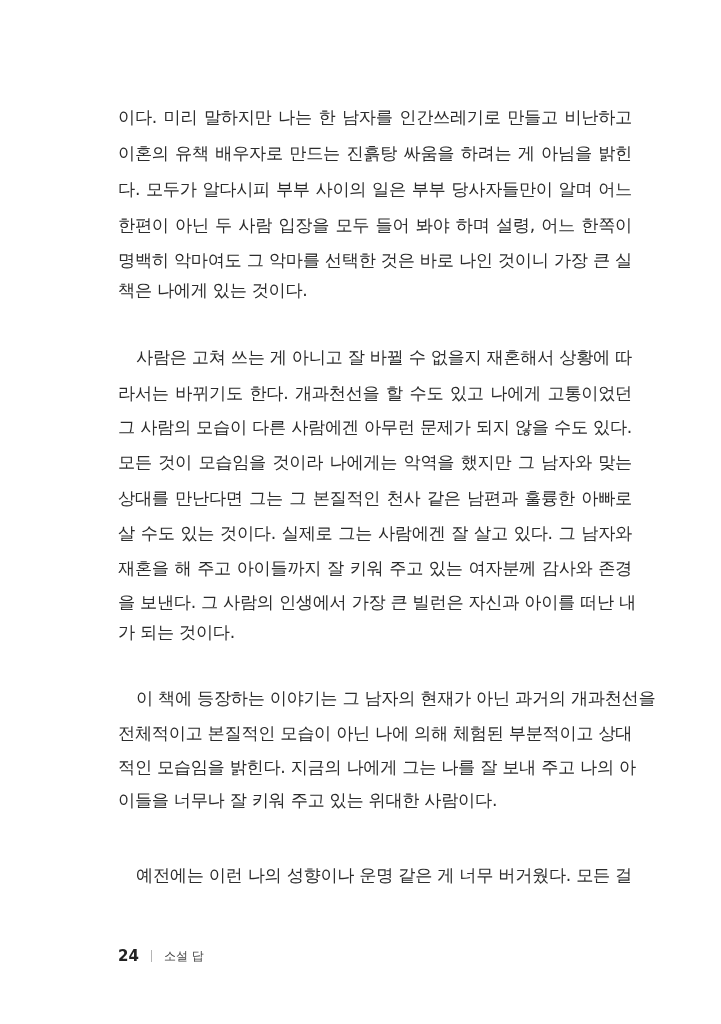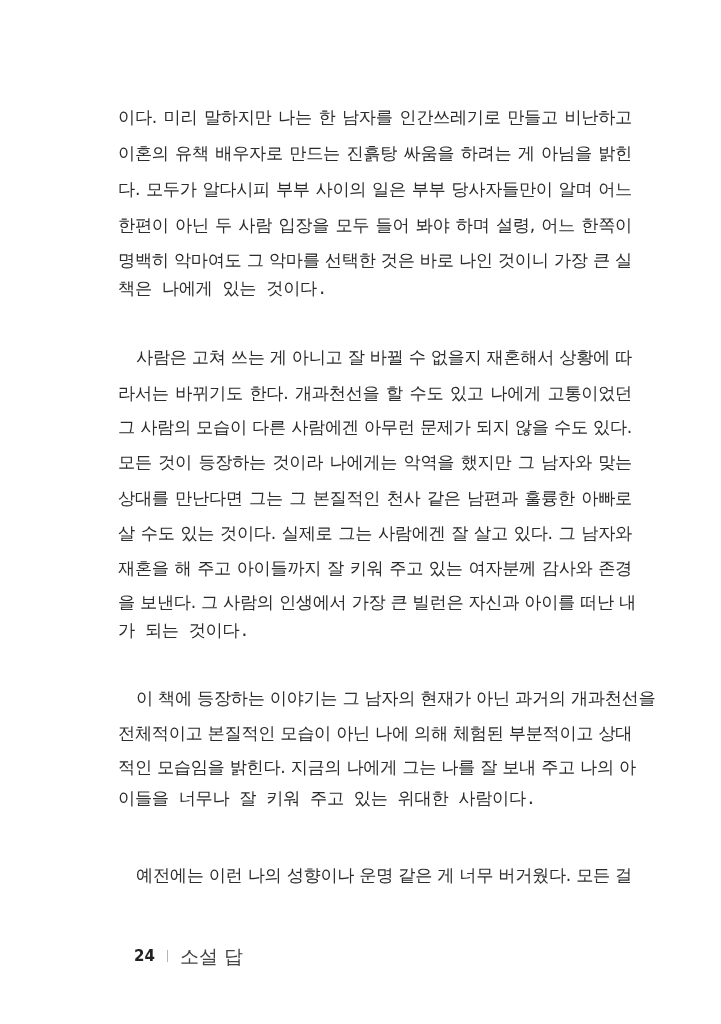--- a/index.html
+++ b/index.html
@@ -12,58 +12,57 @@
     height: 24px;
     line-height: 24px;
     font-family: "DejaVu Sans", sans-serif;
     font-size: 17.2px;
     color: #2b2b2b;
     white-space: nowrap;
     text-align: justify;
     text-align-last: justify;
     letter-spacing: -0.3px;
   }
-  .line.last { text-align-last: left; font-family: Liberation Mono, monospace; }
+  .line.last { text-align-last: left; }
   .line.indent { left: 118px; width: 496px; }
   .footer {
     position: absolute;
     left: 100px;
     top: 946px;
     height: 20px;
     line-height: 20px;
     font-family: "DejaVu Sans", sans-serif;
     color: #333333;
     display: flex;
     align-items: center;
-    margin-left: 16px;
   }
   .page-number { font-weight: bold; font-size: 15px; color: #222222; }
   .sep { display: inline-block; width: 1px; height: 12px; background: #b5b5b5; margin: 0 12px 0 12px; }
-  .book-title { font-size: 19px; color: #444444; }
+  .book-title { font-size: 12px; color: #444444; }
 </style>
 </head>
 <body>
 
 <div class="page">
   <div>
 
     <div>
       <div class="line" style="top:105px">이다. 미리 말하지만 나는 한 남자를 인간쓰레기로 만들고 비난하고</div>
       <div class="line" style="top:141px">이혼의 유책 배우자로 만드는 진흙탕 싸움을 하려는 게 아님을 밝힌</div>
       <div class="line" style="top:177px">다. 모두가 알다시피 부부 사이의 일은 부부 당사자들만이 알며 어느</div>
       <div class="line" style="top:213px">한편이 아닌 두 사람 입장을 모두 들어 봐야 하며 설령, 어느 한쪽이</div>
       <div class="line" style="top:248px">명백히 악마여도 그 악마를 선택한 것은 바로 나인 것이니 가장 큰 실</div>
       <div class="line last" style="top:278px">책은 나에게 있는 것이다.</div>
     </div>
 
     <div>
       <div class="line indent" style="top:345px">사람은 고쳐 쓰는 게 아니고 잘 바뀔 수 없을지 재혼해서 상황에 따</div>
       <div class="line" style="top:381px">라서는 바뀌기도 한다. 개과천선을 할 수도 있고 나에게 고통이었던</div>
       <div class="line" style="top:415px">그 사람의 모습이 다른 사람에겐 아무런 문제가 되지 않을 수도 있다.</div>
-      <div class="line" style="top:450px">모든 것이 등장하는 것이라 나에게는 악역을 했지만 그 남자와 맞는</div>
+      <div class="line" style="top:450px">모든 것이 모습임을 것이라 나에게는 악역을 했지만 그 남자와 맞는</div>
       <div class="line" style="top:486px">상대를 만난다면 그는 그 본질적인 천사 같은 남편과 훌륭한 아빠로</div>
       <div class="line" style="top:521px">살 수도 있는 것이다. 실제로 그는 사람에겐 잘 살고 있다. 그 남자와</div>
       <div class="line" style="top:556px">재혼을 해 주고 아이들까지 잘 키워 주고 있는 여자분께 감사와 존경</div>
       <div class="line" style="top:590px">을 보낸다. 그 사람의 인생에서 가장 큰 빌런은 자신과 아이를 떠난 내</div>
       <div class="line last" style="top:620px">가 되는 것이다.</div>
     </div>
 
     <div>
       <div class="line indent" style="top:686px">이 책에 등장하는 이야기는 그 남자의 현재가 아닌 과거의 개과천선을</div>
       <div class="line" style="top:721px">전체적이고 본질적인 모습이 아닌 나에 의해 체험된 부분적이고 상대</div>

